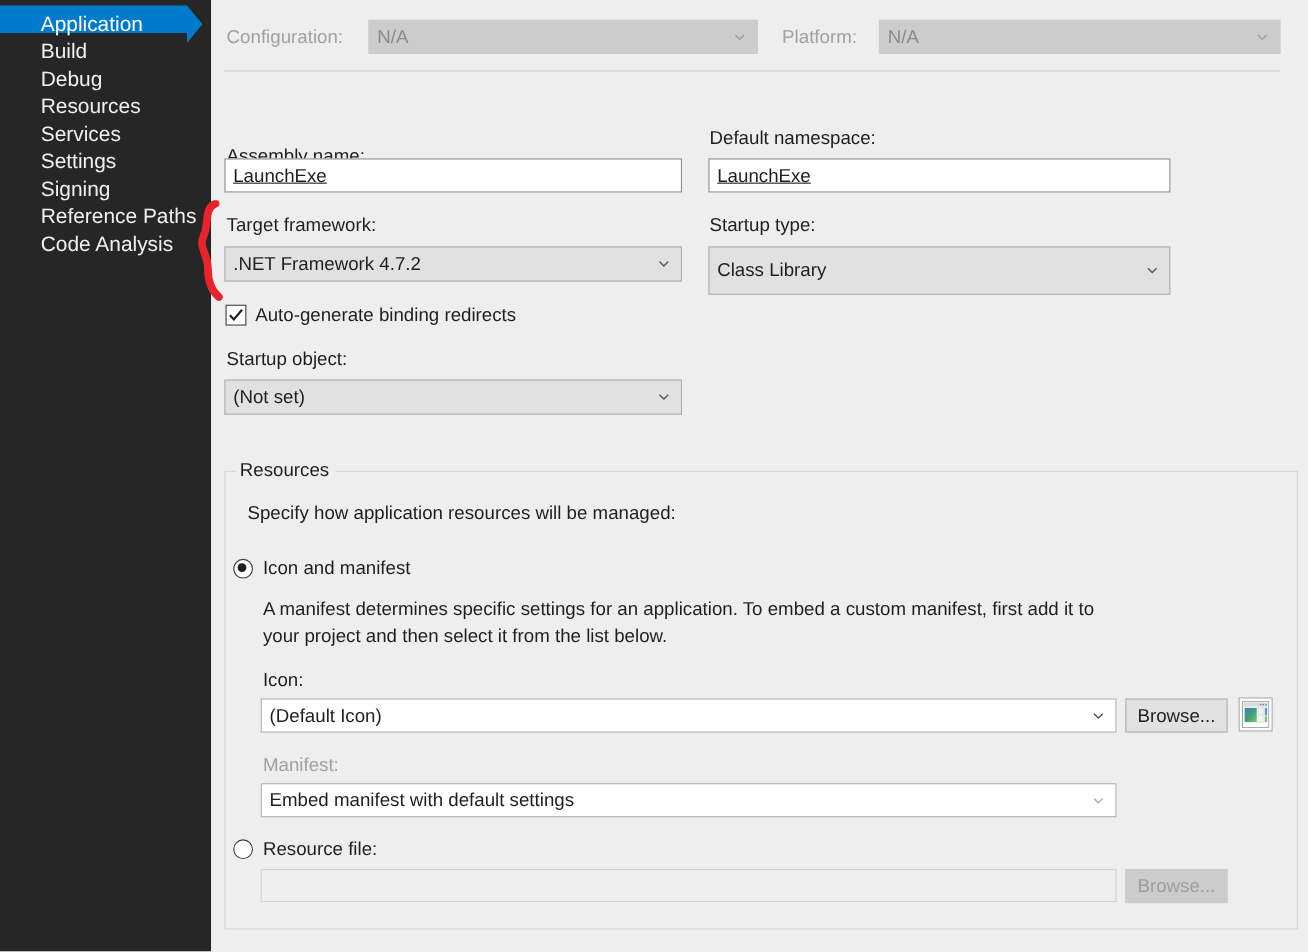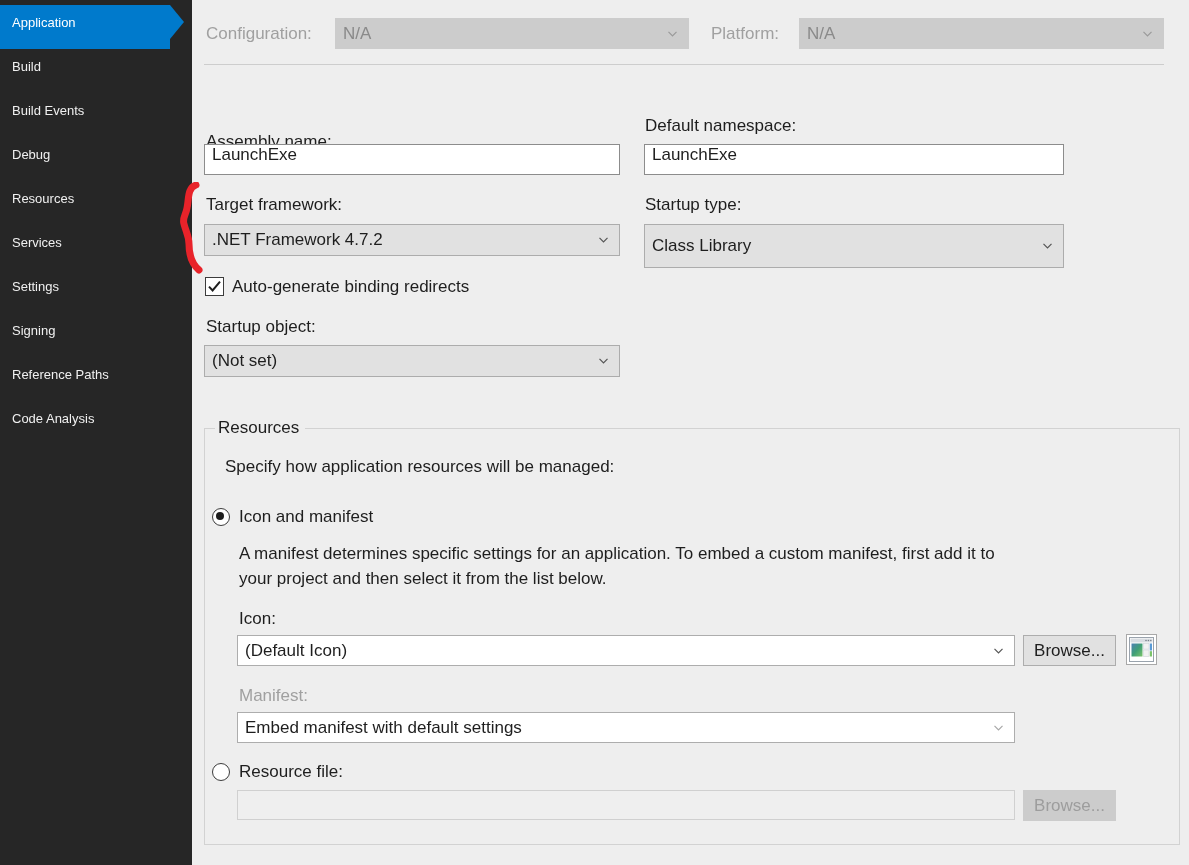--- a/index.html
+++ b/index.html
@@ -21,25 +21,25 @@
   
   #sidebar {
     position: absolute;
     left: 0; top: 0;
     width: 192px; height: 865px;
     background: #262626;
     padding-top: 5px;
   }
   .side-item {
     position: relative;
-    height: 44px;
+    height: 25px;
     line-height: 35px;
-    padding-left: 12px;
+    padding-left: 37px;
     color: #f0f0f0;
-    font-size: 13px;
+    font-size: 19px;
     white-space: nowrap;
     cursor: pointer;
   }
   .side-item.selected {
     background: #007acc;
     color: #ffffff;
     width: 170px;
   }
   .side-item.selected::after {
     content: "";
@@ -115,22 +115,23 @@
     width: 9px; height: 6px;
   }
   .combo .arrow svg { display: block; }
 
   .textbox {
     background: #ffffff;
     border: 1px solid #8c8c8c;
     font-size: 17px;
     color: #1e1e1e;
     display: flex;
-    align-items: flex-start;
+    align-items: center;
     padding-left: 7px;
+    text-decoration: underline;
   }
   .textbox.disabled {
     background: #efefef;
     border: 1px solid #d0d0d0;
     color: #a0a0a0;
   }
 
   .btn {
     background: #e1e1e1;
     border: 1px solid #adadad;
@@ -248,23 +249,20 @@
 <body>
 
 <div id="root">
 
   <div id="sidebar">
     <div class="side-item selected">
       <span>Application</span>
     </div>
     <div class="side-item">
       <span>Build</span>
-    </div>
-    <div class="side-item">
-      <span>Build Events</span>
     </div>
     <div class="side-item">
       <span>Debug</span>
     </div>
     <div class="side-item">
       <span>Resources</span>
     </div>
     <div class="side-item">
       <span>Services</span>
     </div>

